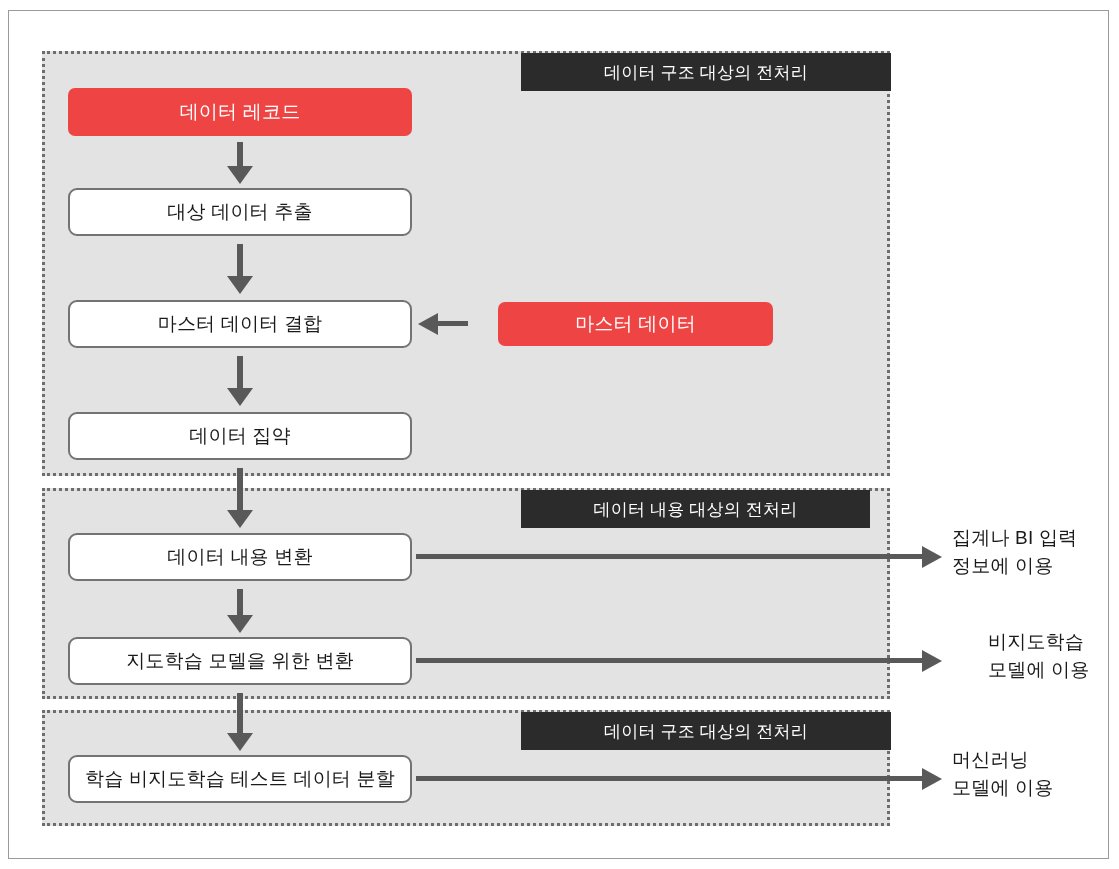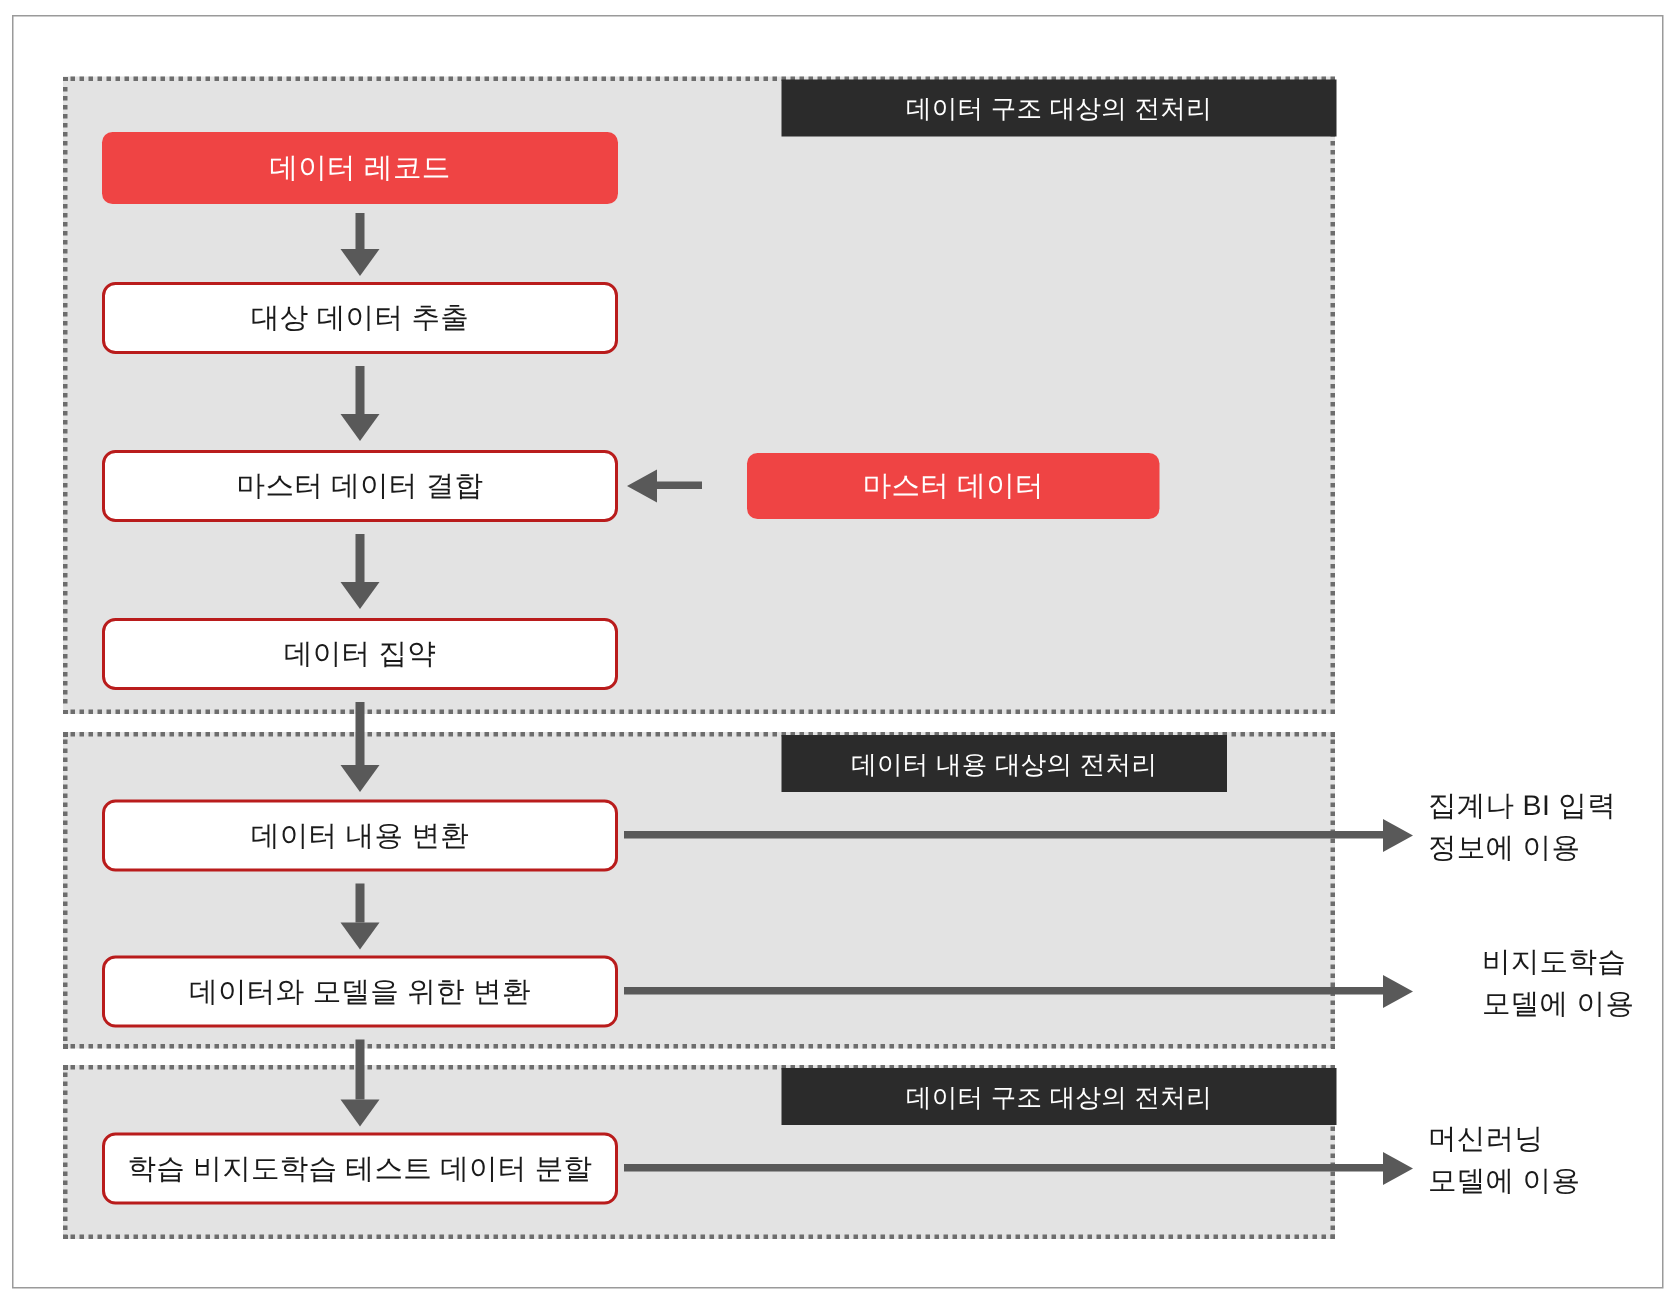--- a/index.html
+++ b/index.html
@@ -46,42 +46,42 @@
     background: #2b2b2b;
     color: #ffffff;
     font-size: 17px;
     display: flex;
     align-items: center;
     justify-content: center;
     letter-spacing: 0.2px;
     box-sizing: border-box;
   }
   #header-structure-1 { left: 521px; top: 53px;  width: 370px; }
-  #header-content     { left: 521px; top: 490px; width: 297px; }
+  #header-content     { left: 521px; top: 490px; width: 349px; }
   #header-structure-2 { left: 521px; top: 712px; width: 370px; }
 
   
   .node {
     position: absolute;
     display: flex;
     align-items: center;
     justify-content: center;
     font-size: 19px;
     box-sizing: border-box;
     letter-spacing: 0.2px;
   }
   .node.solid {
     background: #ef4444;
     color: #ffffff;
     border-radius: 7px;
   }
   .node.outline {
     background: #ffffff;
     color: #1a1a1a;
-    border: 2px solid #b91c1c;
+    border: 2px solid #737373;
     border-radius: 9px;
   }
   #node-data-record      { left: 68px;  top: 88px;  width: 344px; height: 48px; }
   #node-extract-target   { left: 68px;  top: 188px; width: 344px; height: 48px; }
   #node-join-master      { left: 68px;  top: 300px; width: 344px; height: 48px; }
   #node-aggregate        { left: 68px;  top: 412px; width: 344px; height: 48px; }
   #node-master-data      { left: 470px; top: 302px; width: 275px; height: 44px; margin-left: 28px; }
   #node-content-convert  { left: 68px;  top: 533px; width: 344px; height: 48px; }
   #node-ml-convert       { left: 68px;  top: 637px; width: 344px; height: 48px; }
   #node-train-test-split { left: 68px;  top: 755px; width: 344px; height: 48px; }
@@ -235,21 +235,21 @@
   </div>
 
   <div class="annotation" id="annotation-bi">집계나 BI 입력
 정보에 이용</div>
 
   <div class="arrow-v" id="arrow-content-to-ml">
     <div class="shaft"></div>
     <div class="head"></div>
   </div>
 
-  <div class="node outline" id="node-ml-convert">데이터와 모델을 위한 변환</div>
+  <div class="node outline" id="node-ml-convert">지도학습 모델을 위한 변환</div>
 
   <div class="arrow-h" id="arrow-ml-out">
     <div class="shaft"></div>
     <div class="head right"></div>
   </div>
 
   <div class="annotation" id="annotation-unsuper">비지도학습
 모델에 이용</div>
 
   <div class="panel" id="panel-structure-2"></div>

